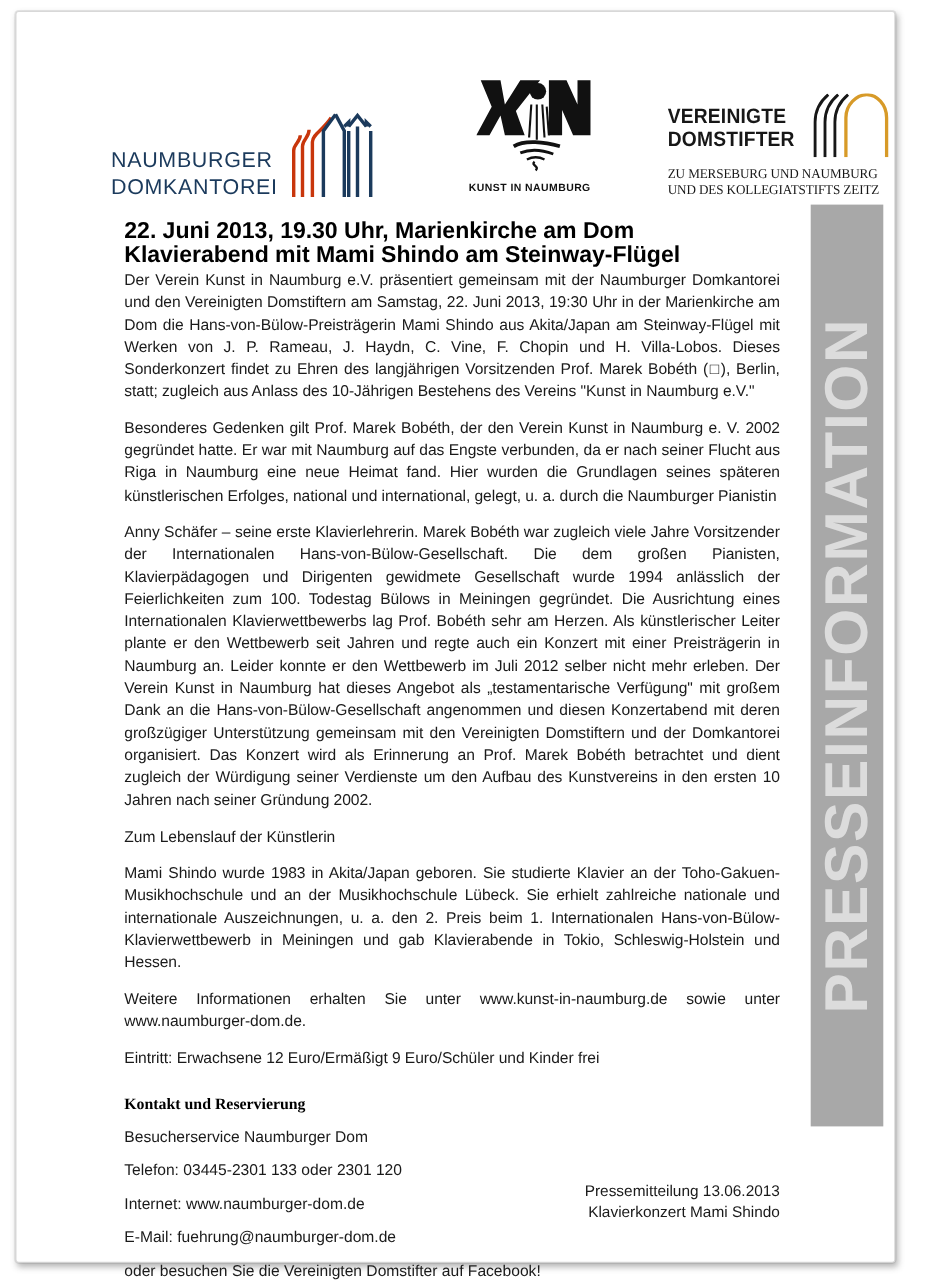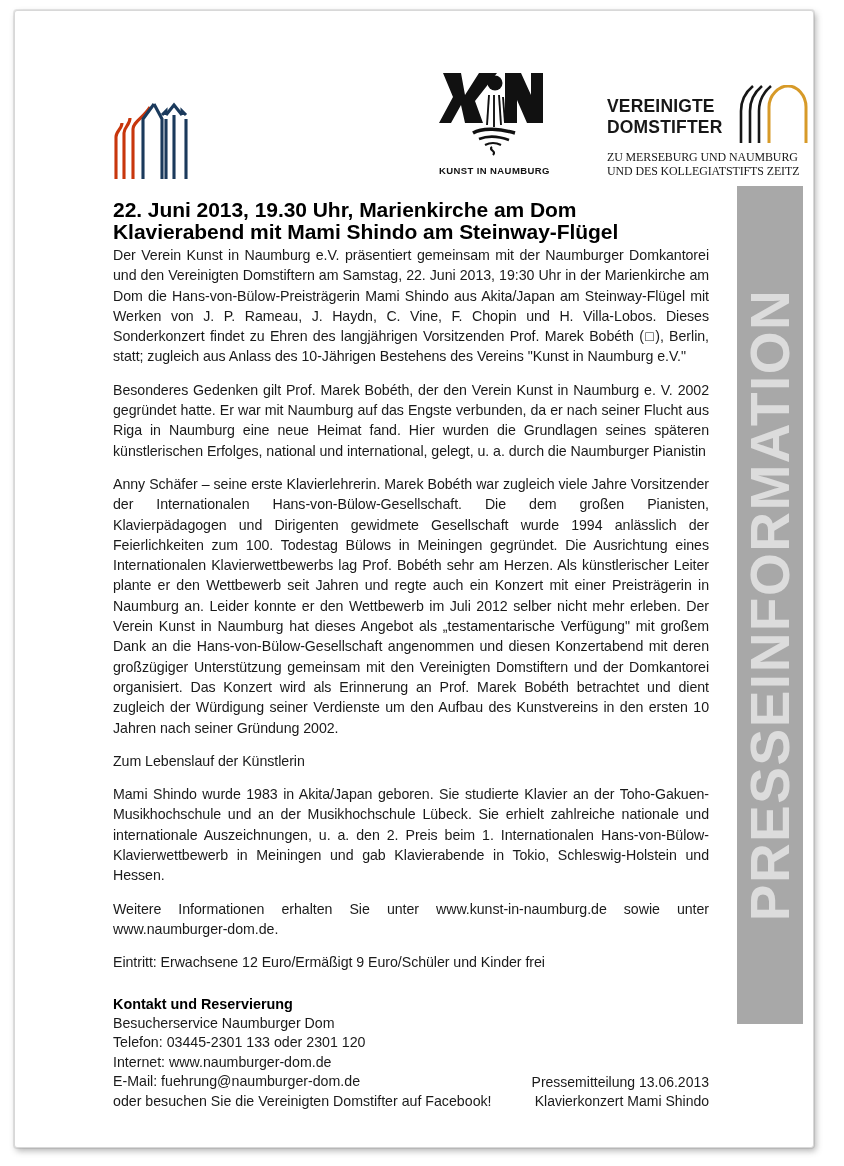--- a/index.html
+++ b/index.html
@@ -59,24 +59,24 @@
     font-weight: 400;
     padding-bottom: 1px;
   }
   #logo-domkantorei .dk-mark {
     margin-left: 9px;
     margin-bottom: -1px;
   }
 
   
   #logo-kin {
-    left: 424px;
+    left: 404px;
     top: 28px;
     width: 118px;
-    text-align: left;
+    text-align: right;
   }
   #logo-kin .kin-mark { display:block; margin: 0 auto; }
   #logo-kin .kin-sub {
     font-family: "Liberation Sans", sans-serif;
     font-size: 9.5px;
     font-weight: bold;
     letter-spacing: 0.4px;
     color: #111111;
     margin-top: 2px;
   }
@@ -156,31 +156,32 @@
     margin: 0 0 13px 0;
     text-align: justify;
     text-justify: inter-word;
     letter-spacing: -0.05px;
   }
   p.body.nojust { text-align: left; margin-top: 10px; }
 
   
   #contact { margin-top: 22px; }
   #contact .ct-title {
-    font-family: Liberation Sans, sans-serif;
+    font-family: Liberation Serif, serif;
     font-weight: bold;
     font-size: 14.4px;
     line-height: 19.5px;
     color: #000000;
   }
   #contact .ct-line {
     font-family: "Liberation Sans", sans-serif;
     font-size: 14.2px;
     line-height: 19.4px;
     color: #1a1a1a;
+    margin-top: 11px;
   }
 
   
   #footer {
     position: absolute;
     left: 400px;
     top: 1062px;
     width: 294px;
     text-align: right;
     font-family: "Liberation Sans", sans-serif;
@@ -192,20 +193,24 @@
 </style>
 </head>
 <body>
 
 <div id="canvas">
   <div id="sheet">
 
     <div id="logo-row">
 
       <div class="logo" id="logo-domkantorei">
+        <div class="dk-text">
+          <div>NAUMBURGER</div>
+          <div>DOMKANTOREI</div>
+        </div>
         <div class="dk-mark">
           <svg width="96" height="94" viewBox="0 0 96 94">
             <g fill="none" stroke="#c8360c" stroke-width="3.1" stroke-linecap="butt">
               <path d="M6,94 L6,52 C6,46 12,44 12,38"></path>
               <path d="M14,94 L14,48 C14,42 20,40 20,33"></path>
               <path d="M23,94 L23,44 C23,37 33,33 40,22"></path>
             </g>
             <g fill="none" stroke="#1b3a5c" stroke-width="3.1">
               <path d="M33,94 L33,37 L33,34 L44,19"></path>
               <path d="M52,94 L52,34 L44,19"></path>

